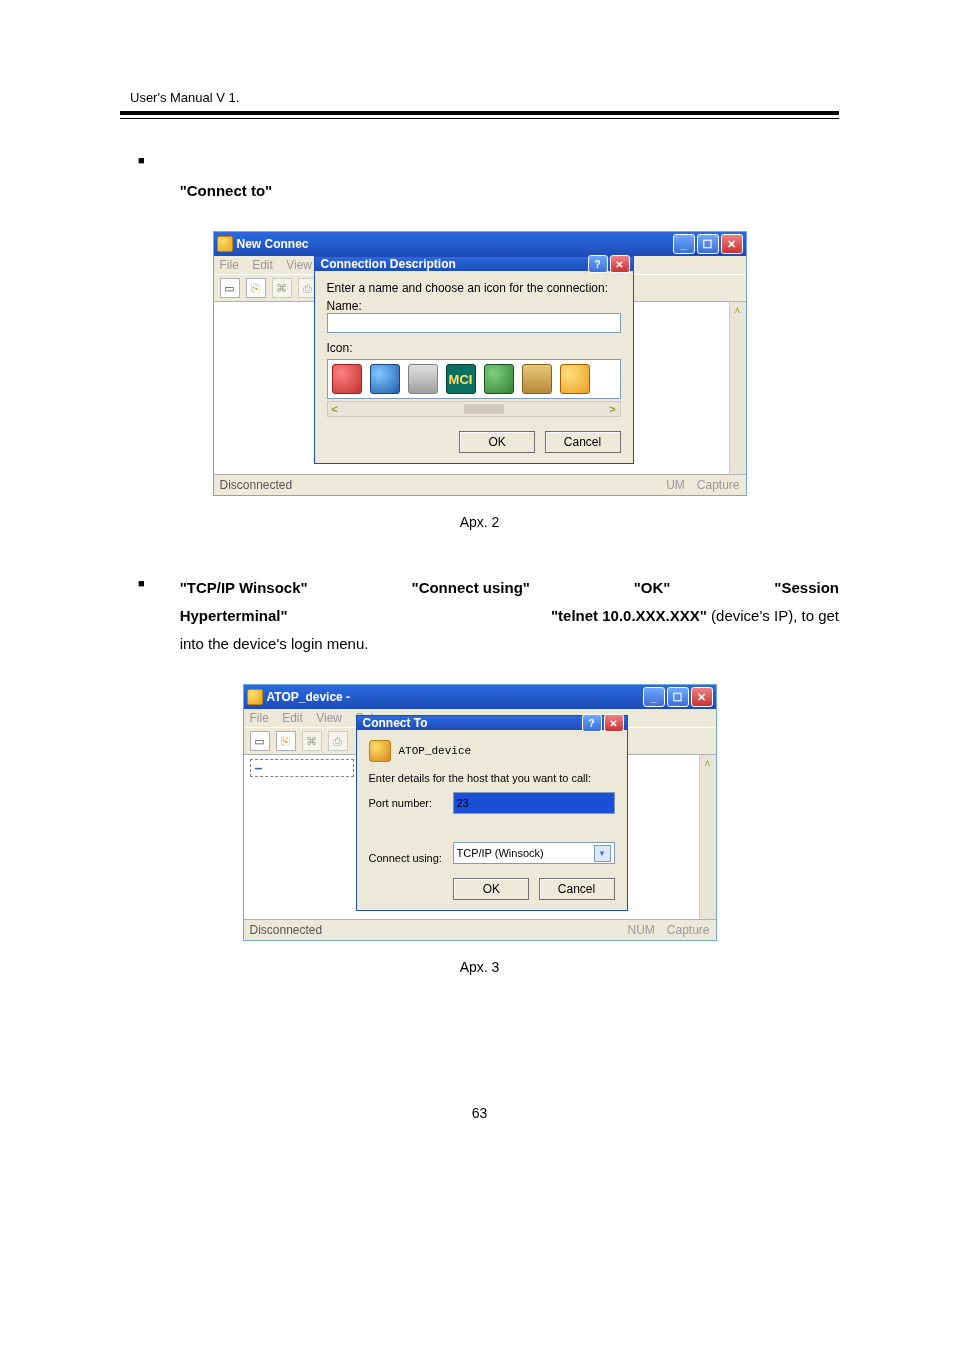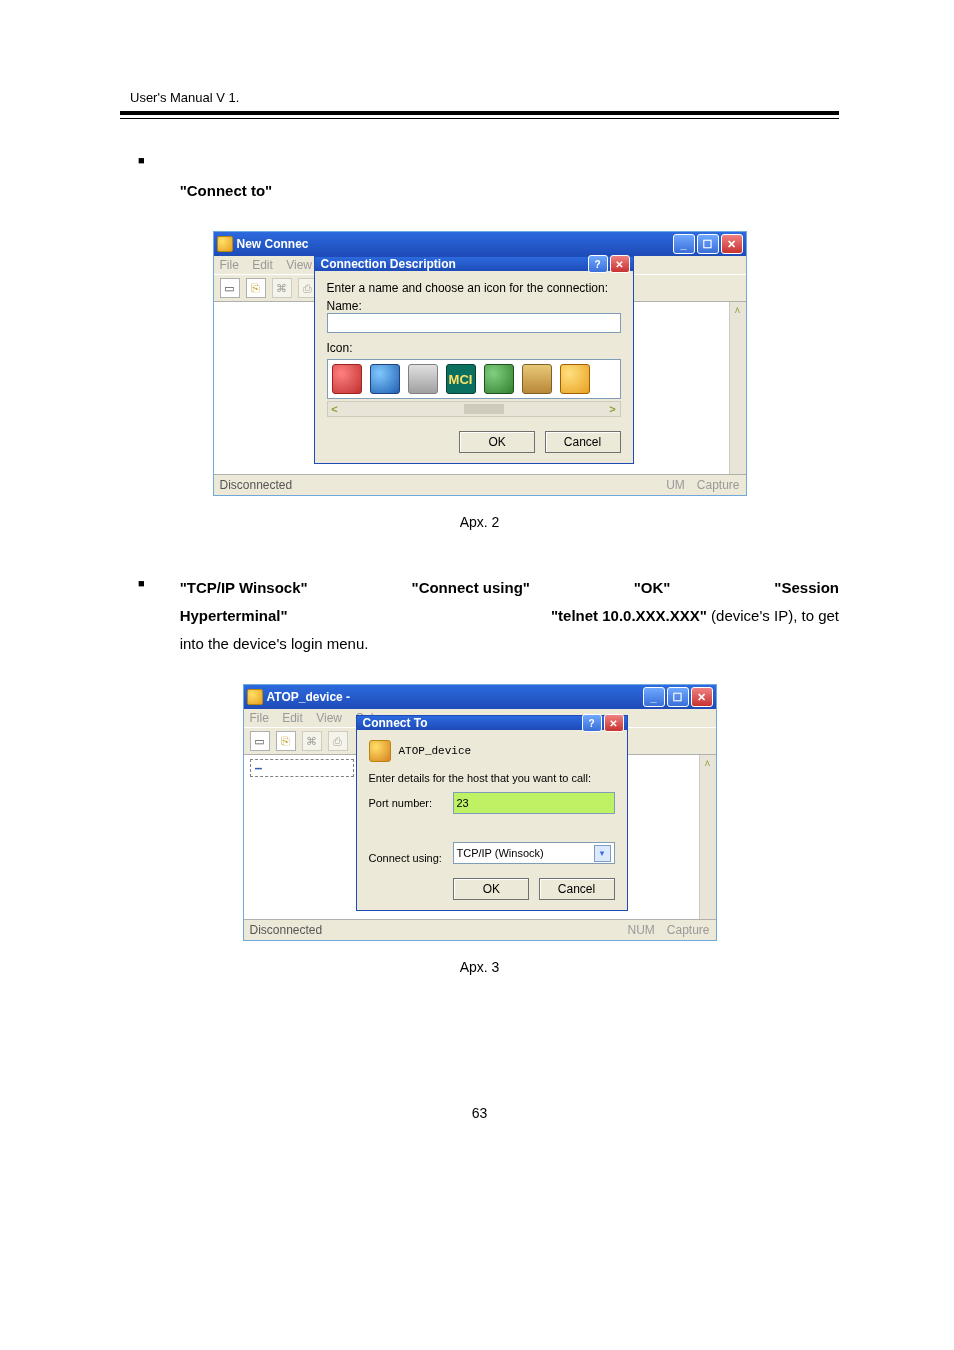--- a/index.html
+++ b/index.html
@@ -208,21 +208,21 @@
     background: #ECE9D8;
     font-family: Tahoma, sans-serif;
   }
   .fig2 .dialog1 { width:270px; margin: -40px 0 8px 4px;}
   .fig2 .dlg-body { font-size:11px; }
   .fig2 .left-space { width:108px; }
   .fld-row { display:flex; align-items:center; margin-top:8px;}
   .fld-lbl { width:84px; font-size:11px;}
   .fld-in {
     flex:1; border:1px solid #7F9DB9; height:18px;
-    padding:1px 3px; font-size:11px; background:#bef264;
+    padding:1px 3px; font-size:11px; background:#1d4ed8;
   }
   .sel {
     flex:1; display:flex; align-items:center; justify-content:space-between;
     border:1px solid #7F9DB9; height:18px; padding:1px 3px;
     font-size:11px; background:#fff;
   }
   .sel .dd {
     width:15px; height:15px; background:#DCE8FF;
     border:1px solid #7F9DB9; color:#3A6FD8;
     display:flex; align-items:center; justify-content:center; font-size:9px;

